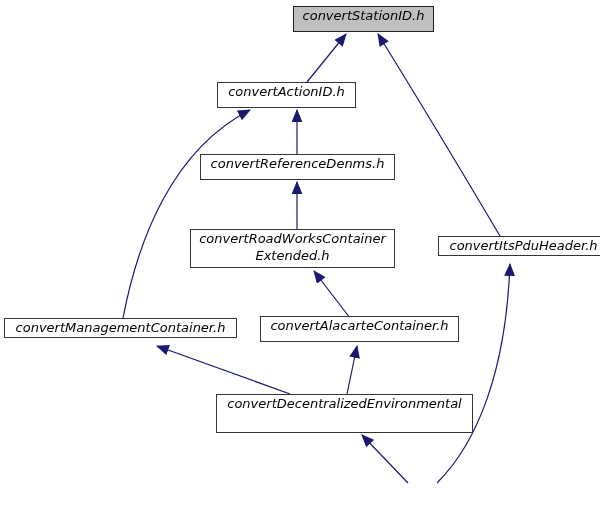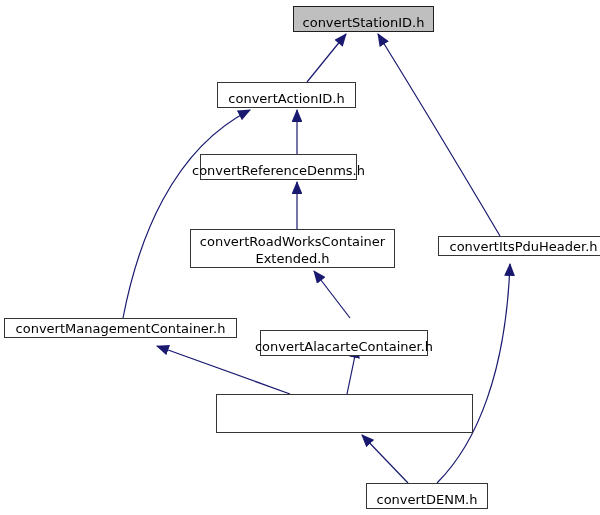--- a/index.html
+++ b/index.html
@@ -12,25 +12,26 @@
   #edge-layer { position:absolute; left:0; top:0; width:600px; height:515px; }
   .node {
     position:absolute;
     box-sizing:border-box;
     background:#ffffff;
     border:1px solid #353535;
     color:#000000;
     font-size:13px;
     line-height:1.32;
     display:flex;
-    align-items:flex-end;
+    align-items:flex-start;
     justify-content:center;
     text-align:center;
     white-space:nowrap;
     cursor:pointer;
+    font-style:italic;
   }
   .node.highlight {
     background:#bfbfbf;
     border:1.5px solid #1f1f1f;
   }
   .edge { stroke:#191970; stroke-width:1.2; fill:none; }
 </style>
 </head>
 <body>
 
@@ -55,41 +56,38 @@
   </svg>
 
   <div class="node highlight" style="left:293px; top:6px; width:141px; height:26px;">
     <span>convertStationID.h</span>
   </div>
 
   <div class="node" style="left:217px; top:82px; width:139px; height:26px;">
     <span>convertActionID.h</span>
   </div>
 
-  <div class="node" style="left:200px; top:154px; width:157px; height:26px;">
+  <div class="node" style="left:200px; top:154px; width:195px; height:26px;">
     <span>convertReferenceDenms.h</span>
   </div>
 
   <div class="node" style="left:190px; top:229px; width:205px; height:39px;">
     <span><span>convertRoadWorksContainer</span><br><span>Extended.h</span></span>
   </div>
 
   <div class="node" style="left:438px; top:236px; width:171px; height:20px;">
     <span>convertItsPduHeader.h</span>
   </div>
 
   <div class="node" style="left:4px; top:318px; width:233px; height:20px;">
     <span>convertManagementContainer.h</span>
   </div>
 
-  <div class="node" style="left:260px; top:330px; width:168px; height:26px;">
+  <div class="node" style="left:260px; top:316px; width:199px; height:26px;">
     <span>convertAlacarteContainer.h</span>
   </div>
 
   <div class="node" style="left:216px; top:394px; width:257px; height:39px;">
-    <span><br></span>
+    <span><span>convertDecentralizedEnvironmental</span><br></span>
   </div>
 
-  <div class="node" style="left:366px; top:483px; width:122px; height:26px;">
-    <span>convertDENM.h</span>
-  </div>
 
 </div>
 
 </body></html>

